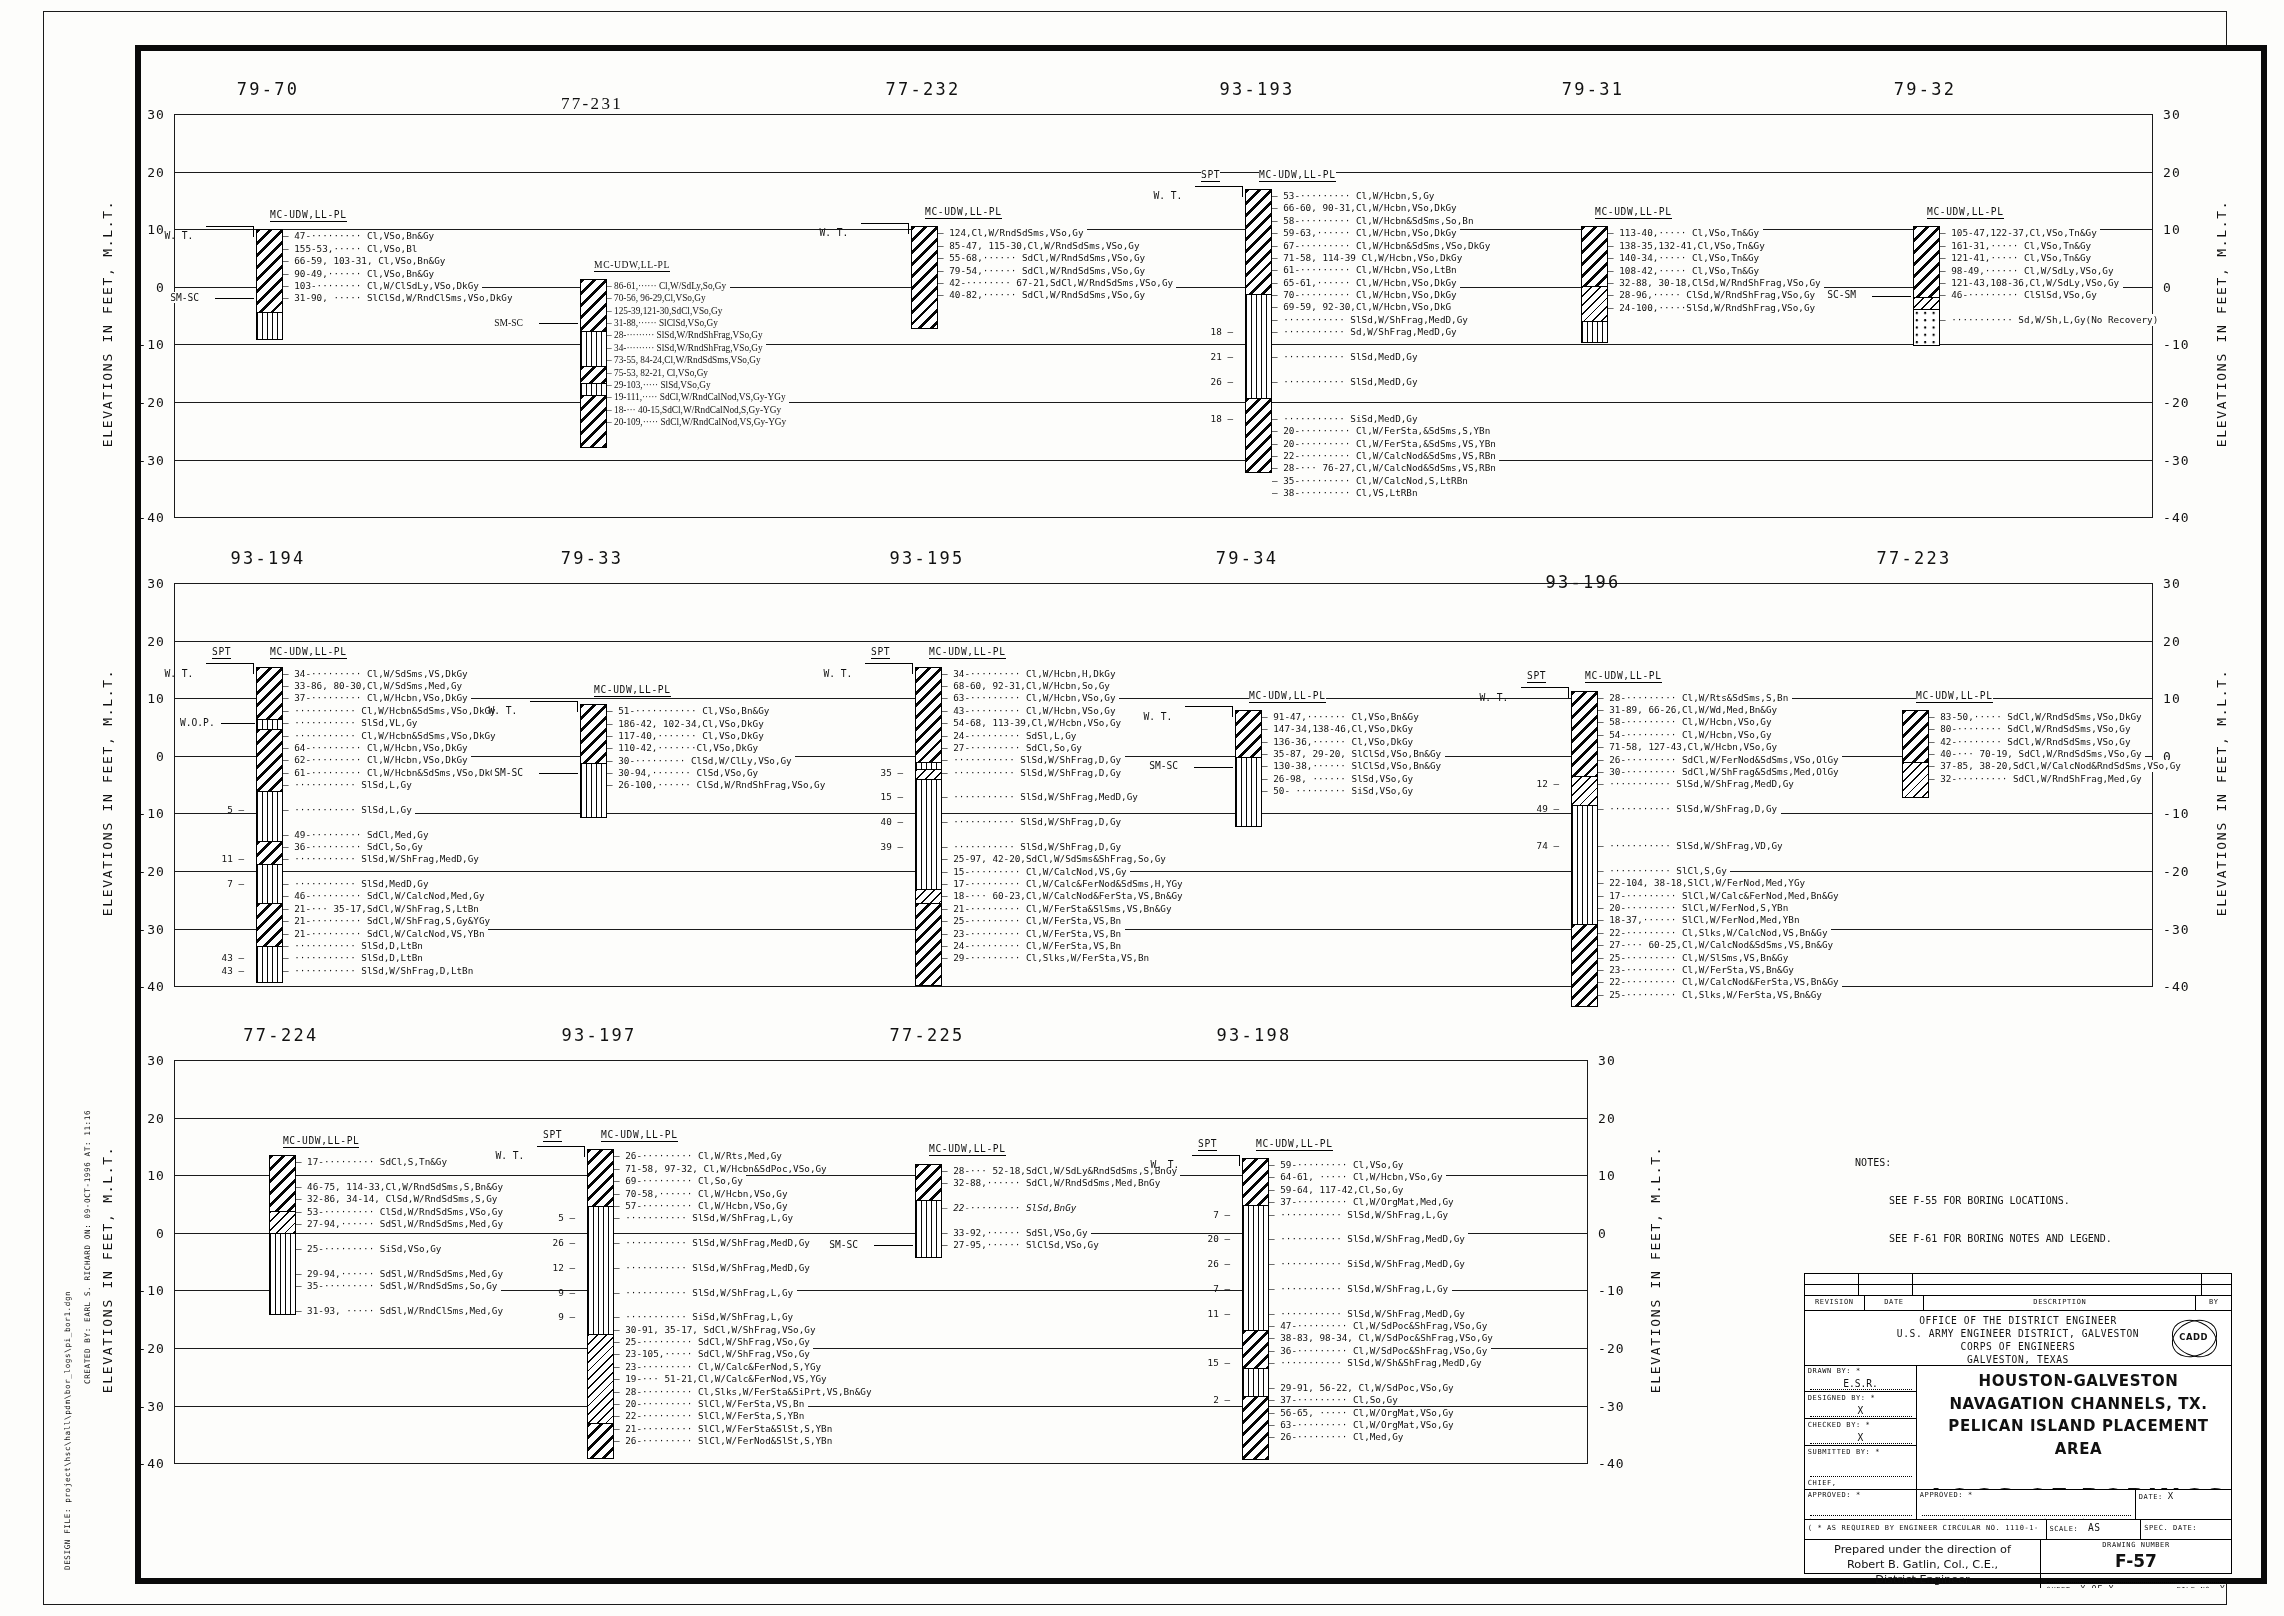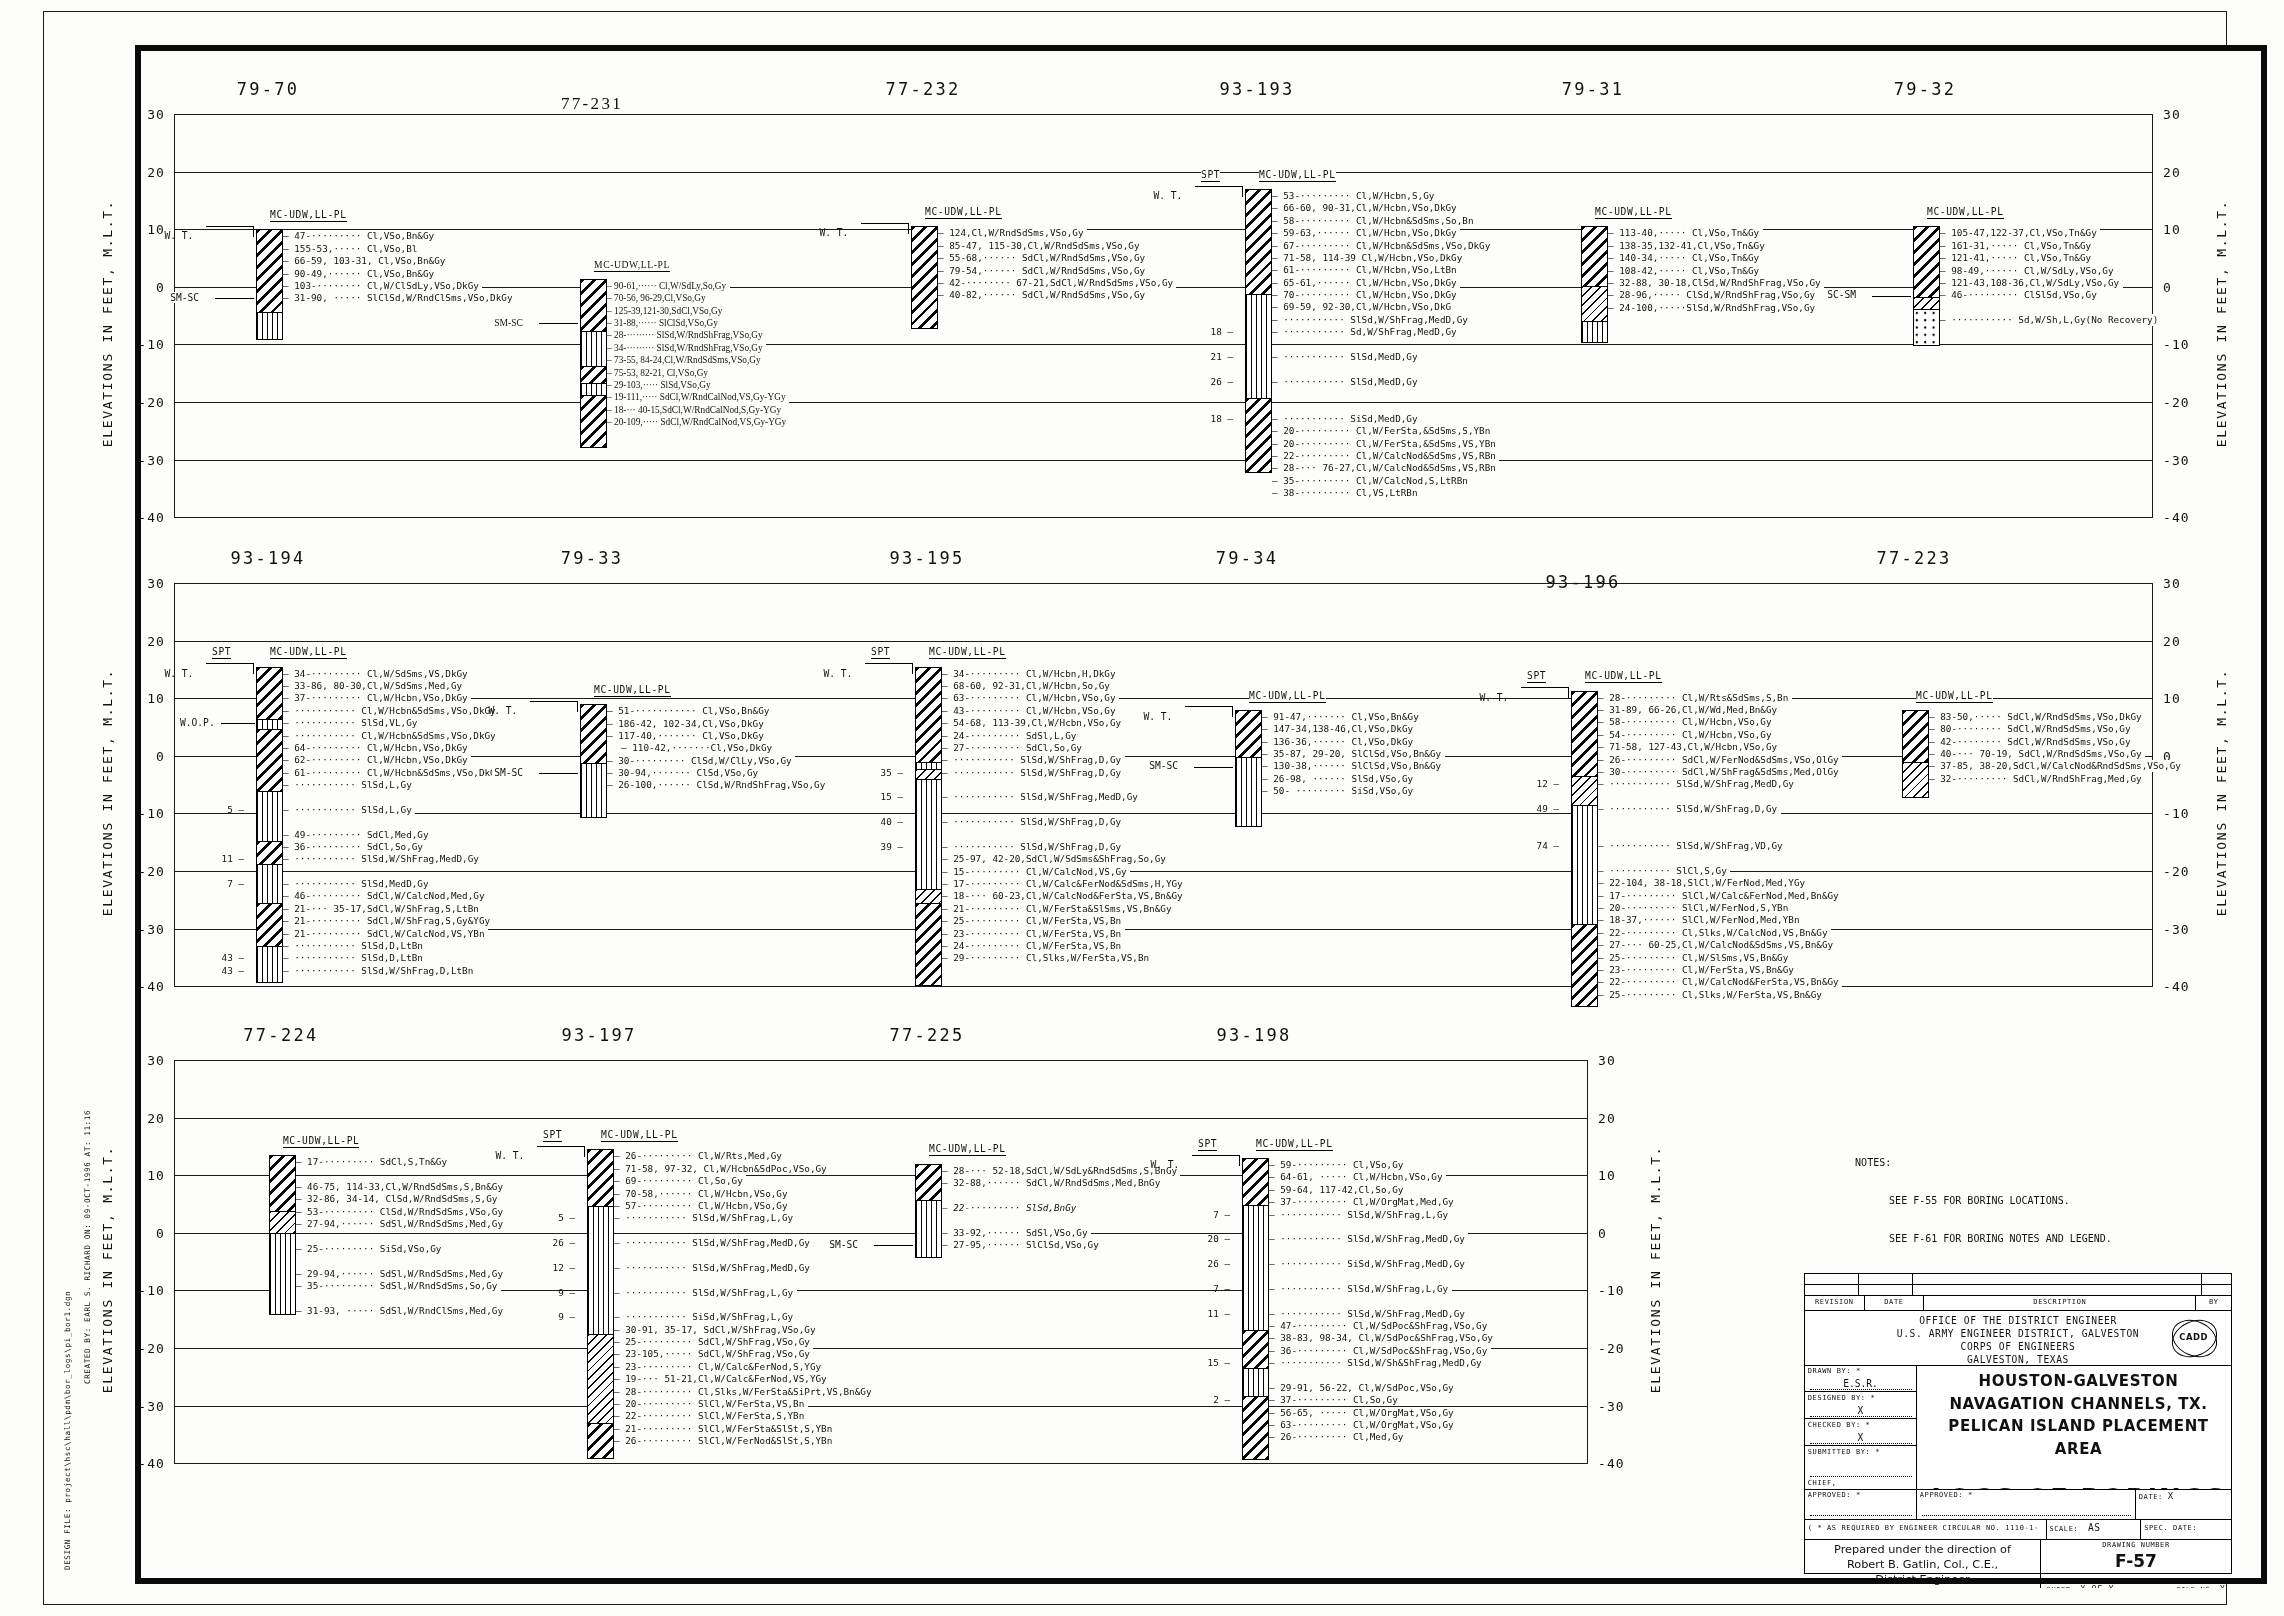--- a/index.html
+++ b/index.html
@@ -123,21 +123,21 @@
           <div class="sidelab" style="left: 7.9px; top: 188px;">SM-SC</div>
           <div class="sideln" style="left: 55px; top: 194px; width: 39px;"></div>
           <div class="bcol" style="left: 96px; top: 150px; height: 167px;">
             <div class="seg c" style="flex-grow: 0.31;"></div>
             <div class="seg s" style="flex-grow: 0.21;"></div>
             <div class="seg c" style="flex-grow: 0.1;"></div>
             <div class="seg s" style="flex-grow: 0.07;"></div>
             <div class="seg c" style="flex-grow: 0.31;"></div>
           </div>
           <div class="brow" style="left: 0px; top: 151px; width: 371px;">
-            <div class="rt">90-61,······ Cl,W/SdLy,So,Gy</div>
+            <div class="rt">86-61,······ Cl,W/SdLy,So,Gy</div>
           </div>
           <div class="brow" style="left: 0px; top: 163px; width: 371px;">
             <div class="rt">70-56, 96-29,Cl,VSo,Gy</div>
           </div>
           <div class="brow" style="left: 0px; top: 176px; width: 371px;">
             <div class="rt">125-39,121-30,SdCl,VSo,Gy</div>
           </div>
           <div class="brow" style="left: 0px; top: 188px; width: 371px;">
             <div class="rt">31-88,······ SlClSd,VSo,Gy</div>
           </div>
@@ -467,21 +467,21 @@
           </div>
           <div class="brow" style="left: 0px; top: 122px; width: 371px;">
             <div class="rt">51-··········· Cl,VSo,Bn&amp;Gy</div>
           </div>
           <div class="brow" style="left: 0px; top: 135px; width: 371px;">
             <div class="rt">186-42, 102-34,Cl,VSo,DkGy</div>
           </div>
           <div class="brow" style="left: 0px; top: 147px; width: 371px;">
             <div class="rt">117-40,······· Cl,VSo,DkGy</div>
           </div>
-          <div class="brow" style="left: 14px; top: 159px; width: 371px;">
+          <div class="brow" style="left: 0px; top: 159px; width: 371px;">
             <div class="rt">110-42,·······Cl,VSo,DkGy</div>
           </div>
           <div class="brow" style="left: 0px; top: 172px; width: 371px;">
             <div class="rt">30-········· ClSd,W/ClLy,VSo,Gy</div>
           </div>
           <div class="brow" style="left: 0px; top: 184px; width: 371px;">
             <div class="rt">30-94,······· ClSd,VSo,Gy</div>
           </div>
           <div class="brow" style="left: 0px; top: 196px; width: 371px;">
             <div class="rt">26-100,······ ClSd,W/RndShFrag,VSo,Gy</div>

